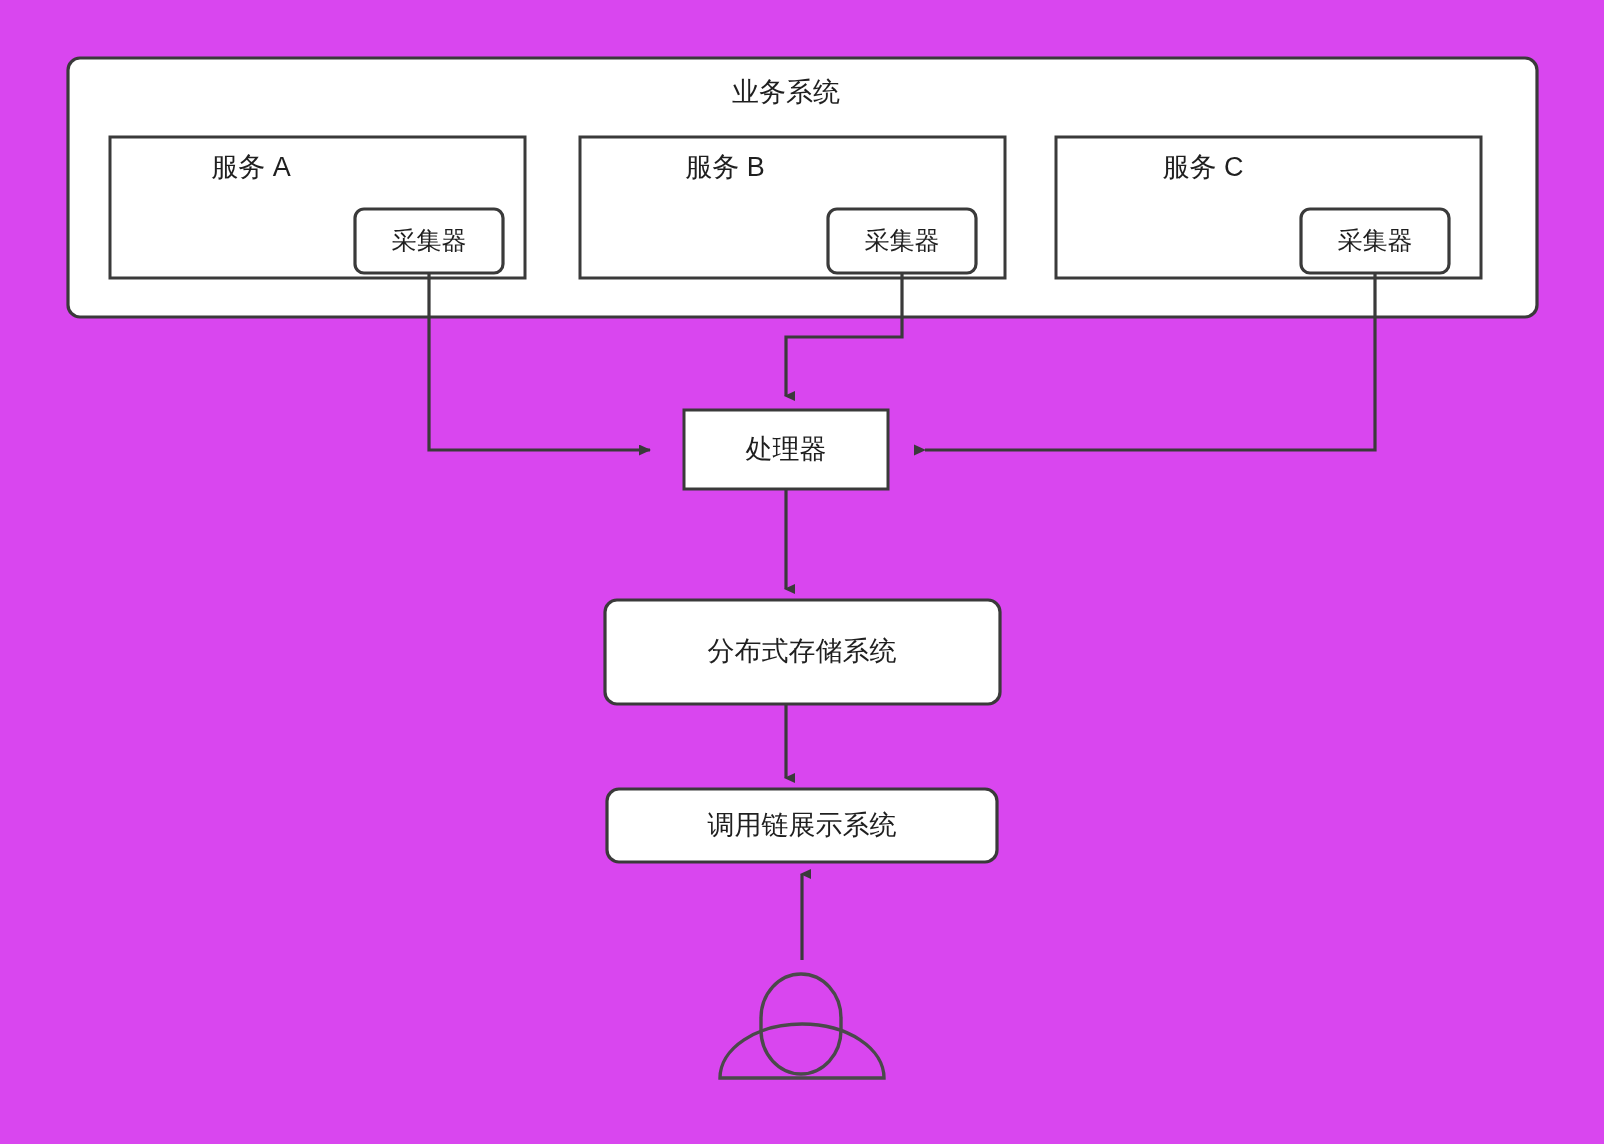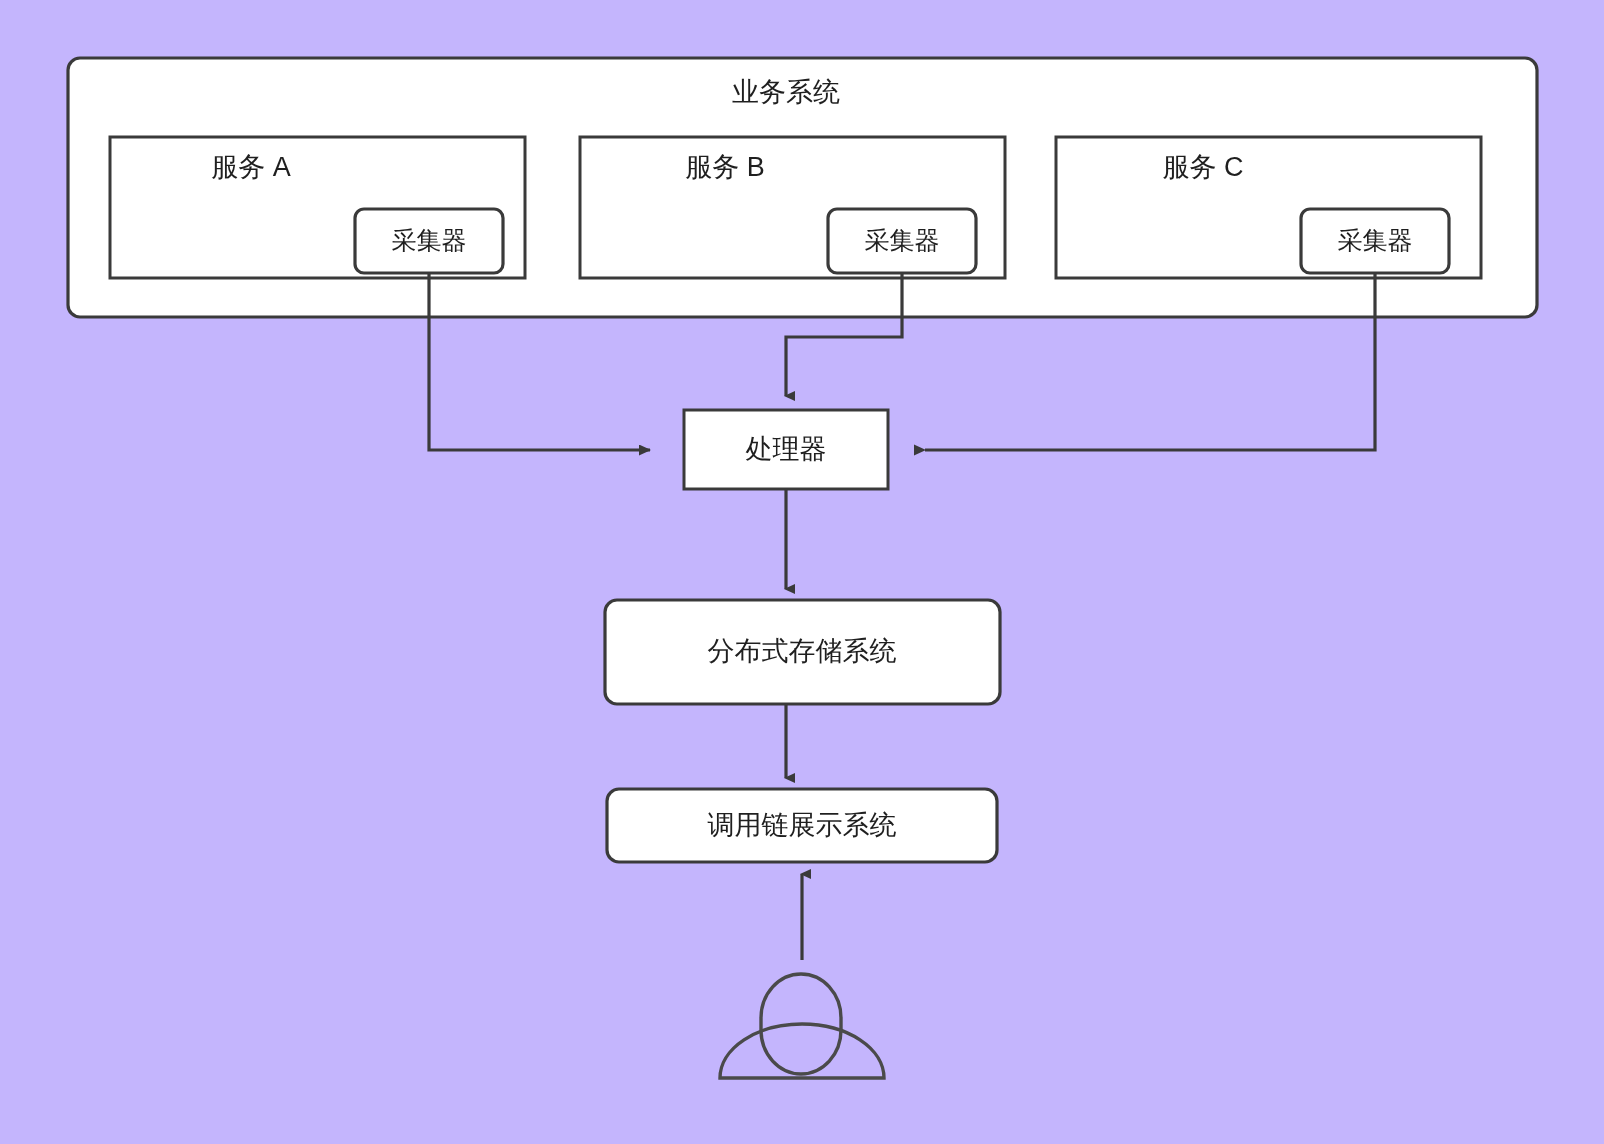--- a/index.html
+++ b/index.html
@@ -10,21 +10,21 @@
   body {
     width: 1604px;
     height: 1144px;
     font-family: "Liberation Sans", "DejaVu Sans", sans-serif;
     overflow: hidden;
   }
   #diagram-root {
     position: relative;
     width: 1604px;
     height: 1144px;
-    background: #c4b5fd;
+    background: #d946ef;
   }
   svg#architecture-diagram {
     display: block;
     width: 1604px;
     height: 1144px;
   }
   .node-shape {
     fill: #ffffff;
     stroke: #3a3a3a;
     stroke-width: 3.2;

